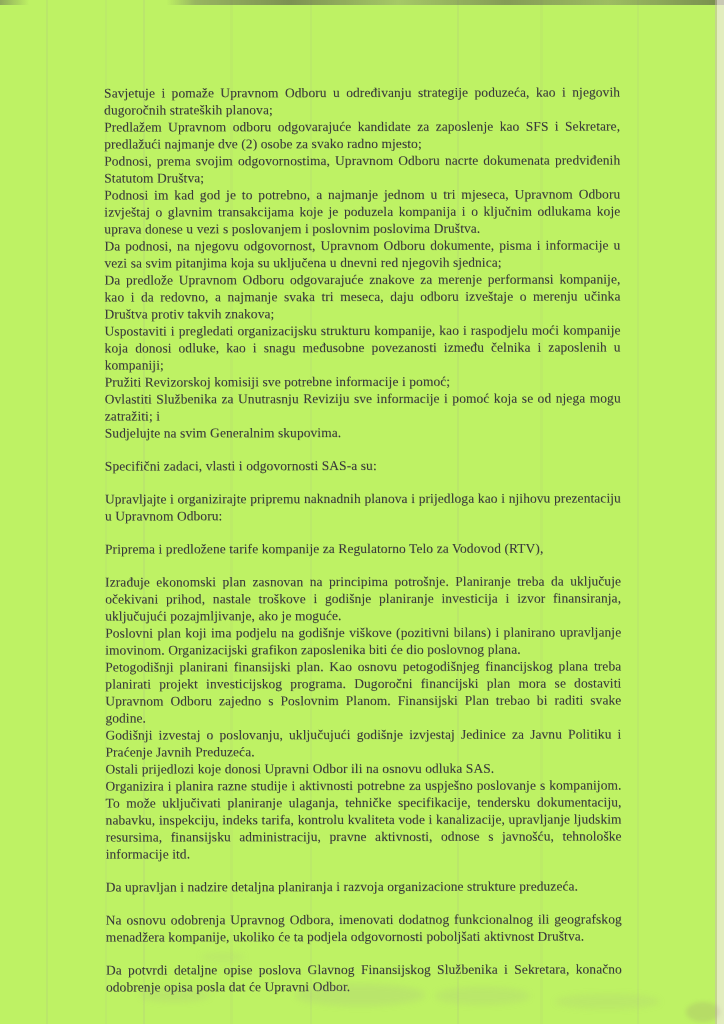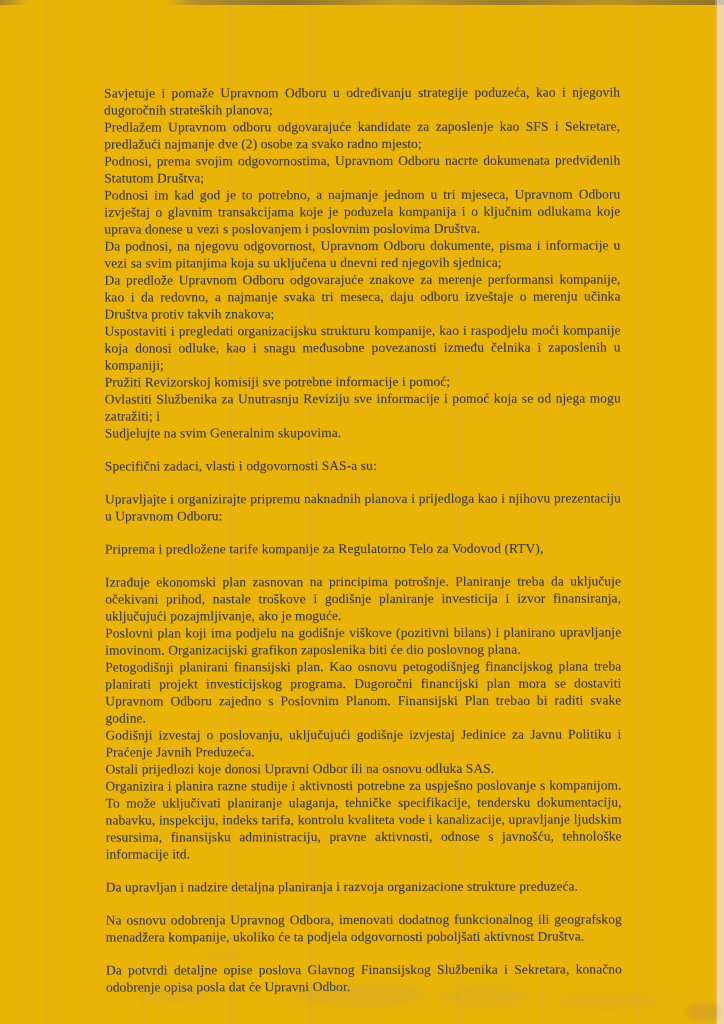--- a/index.html
+++ b/index.html
@@ -1,18 +1,18 @@
 <!DOCTYPE html>
 <html><head>
 <meta charset="utf-8">
 <style>
   html,body { margin:0; padding:0; background:#e8e6e4; }
   .page {
     position:relative; width:724px; height:1024px; margin:0 auto;
-    background:#eab308; overflow:hidden;
+    background:#bef264; overflow:hidden;
     font-family:"Liberation Serif", serif;
   }
   
   .streak { position:absolute; top:0; bottom:0; pointer-events:none; }
   .s1 { left:46px;  width:2px; background:rgba(165,155,160,0.12); }
   .s2 { left:105px; width:2px; background:rgba(165,155,160,0.08); }
   .s3 { left:143px; width:2px; background:rgba(165,155,160,0.13); }
   .s4 { left:230px; width:3px; background:rgba(165,155,160,0.07); }
   .s5 { left:310px; width:2px; background:rgba(165,155,160,0.09); }
   .s6 { left:457px; width:2px; background:rgba(165,155,160,0.12); }

